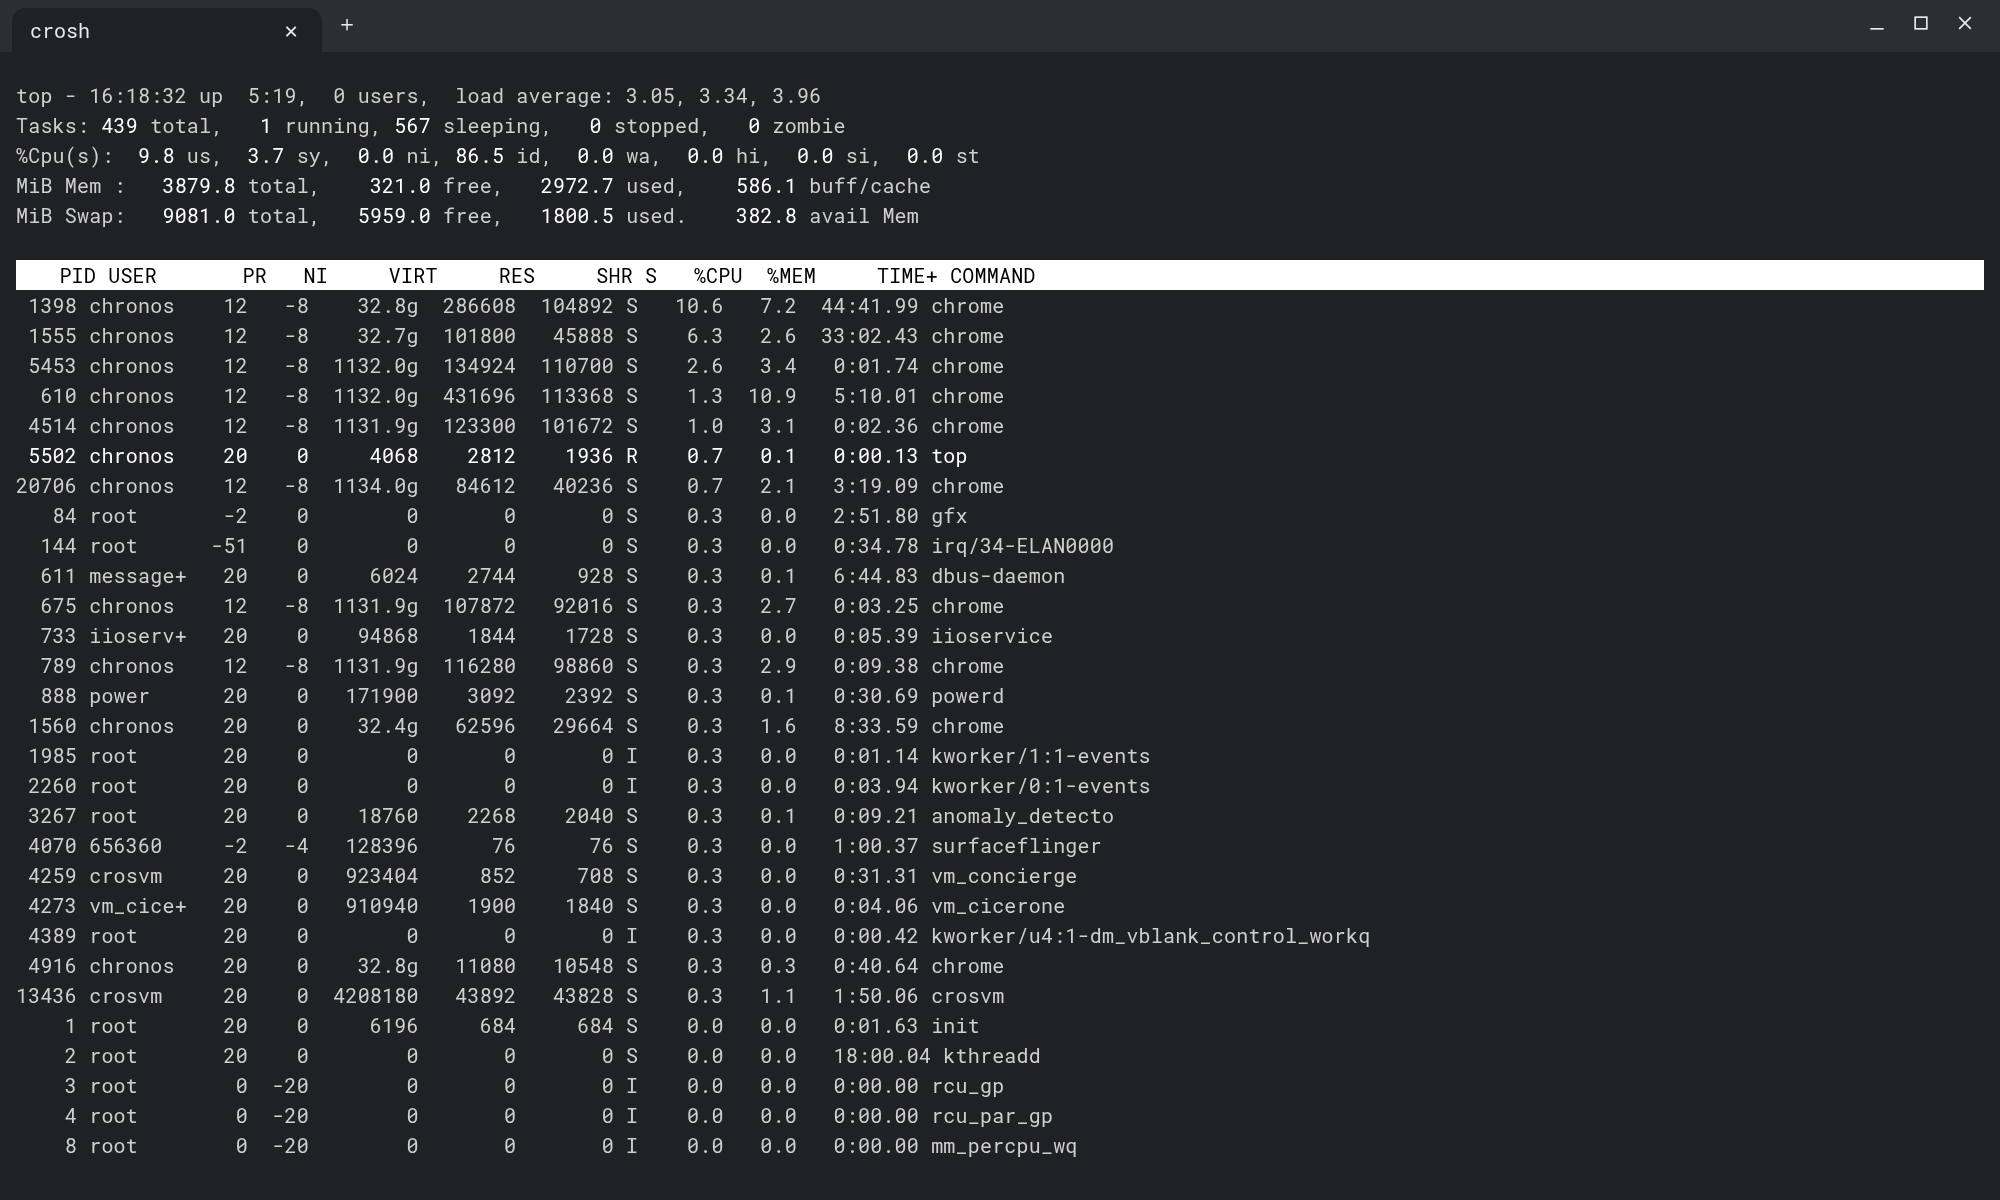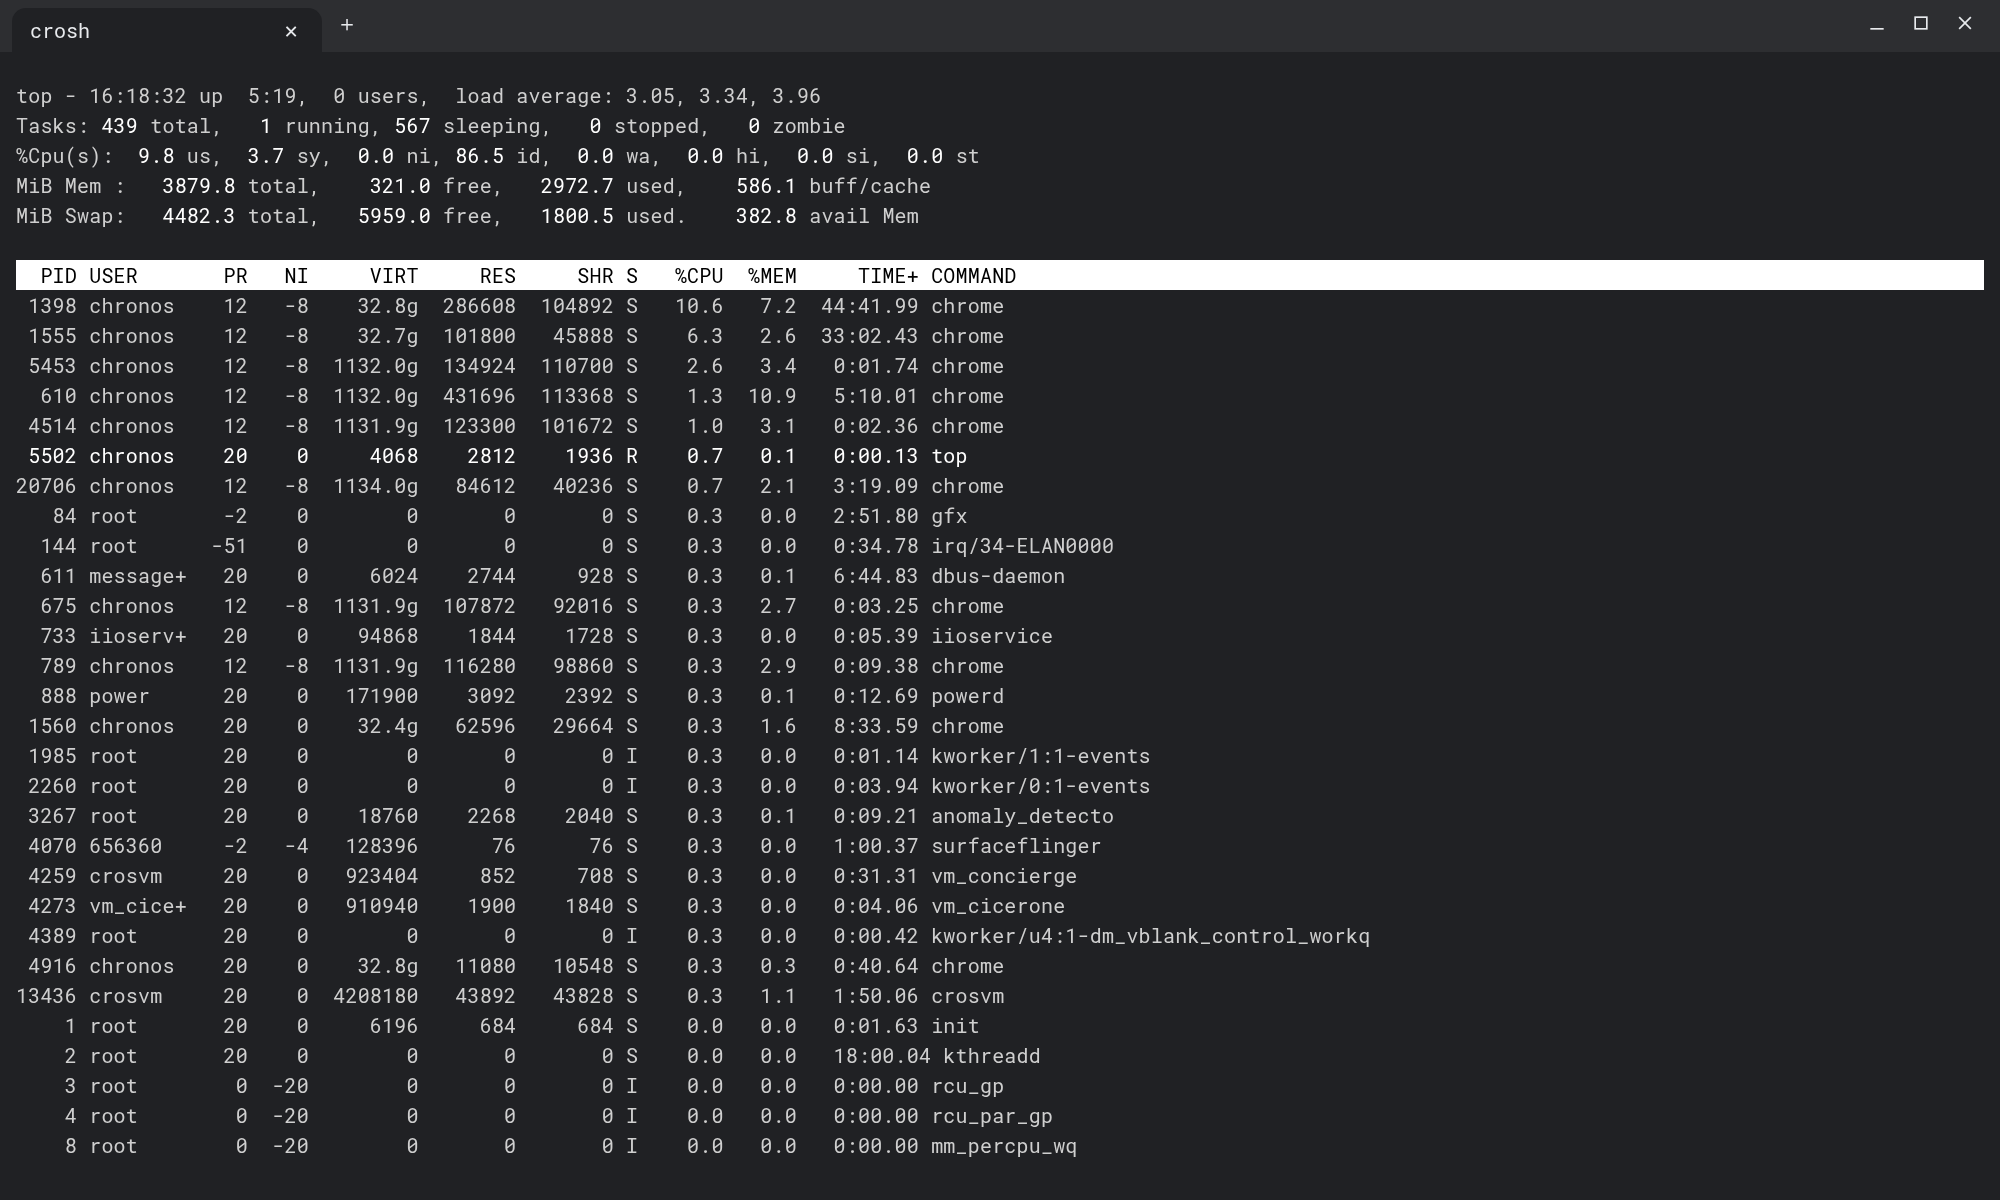--- a/index.html
+++ b/index.html
@@ -74,20 +74,21 @@
     color: var(--fg-dim);
     letter-spacing: 0.2px;
   }
   .b { font-weight: 400; color: #ffffff; }
 
   .hdr {
     background: var(--bar-bg);
     color: var(--bar-fg);
     display: inline-block;
     width: 100%;
+    padding-left: 19px;
   }
 </style>
 </head>
 <body>
 
 <div class="window">
   <div class="titlebar">
     <div class="tab active">
       <span class="tab-title">crosh</span>
       <span class="tab-close">✕</span>
@@ -111,37 +112,37 @@
             <line x1="19" y1="5" x2="5" y2="19"></line>
           </svg>
       </span>
     </div>
   </div>
 
   <div class="term" id="term"><span>top - 16:18:32 up  5:19,  0 users,  load average: 3.05, 3.34, 3.96</span>
 <span>Tasks: <span class="b">439 </span>total,   <span class="b">1 </span>running, <span class="b">567 </span>sleeping,   <span class="b">0 </span>stopped,   <span class="b">0 </span>zombie</span>
 <span>%Cpu(s):  <span class="b">9.8 </span>us,  <span class="b">3.7 </span>sy,  <span class="b">0.0 </span>ni, <span class="b">86.5 </span>id,  <span class="b">0.0 </span>wa,  <span class="b">0.0 </span>hi,  <span class="b">0.0 </span>si,  <span class="b">0.0 </span>st</span>
 <span>MiB Mem :   <span class="b">3879.8 </span>total,    <span class="b">321.0 </span>free,   <span class="b">2972.7 </span>used,    <span class="b">586.1 </span>buff/cache</span>
-<span>MiB Swap:   <span class="b">4482.3 </span>total,   <span class="b">5959.0 </span>free,   <span class="b">1800.5 </span>used.    <span class="b">382.8 </span>avail Mem</span>
+<span>MiB Swap:   <span class="b">9081.0 </span>total,   <span class="b">5959.0 </span>free,   <span class="b">1800.5 </span>used.    <span class="b">382.8 </span>avail Mem</span>
 
 <span class="hdr">  PID USER       PR   NI     VIRT     RES     SHR S   %CPU  %MEM     TIME+ COMMAND</span>
 <span> 1398 chronos    12   -8    32.8g  286608  104892 S   10.6   7.2  44:41.99 chrome</span>
 <span> 1555 chronos    12   -8    32.7g  101800   45888 S    6.3   2.6  33:02.43 chrome</span>
 <span> 5453 chronos    12   -8  1132.0g  134924  110700 S    2.6   3.4   0:01.74 chrome</span>
 <span>  610 chronos    12   -8  1132.0g  431696  113368 S    1.3  10.9   5:10.01 chrome</span>
 <span> 4514 chronos    12   -8  1131.9g  123300  101672 S    1.0   3.1   0:02.36 chrome</span>
 <span class="b"> 5502 chronos    20    0     4068    2812    1936 R    0.7   0.1   0:00.13 top</span>
 <span>20706 chronos    12   -8  1134.0g   84612   40236 S    0.7   2.1   3:19.09 chrome</span>
 <span>   84 root       -2    0        0       0       0 S    0.3   0.0   2:51.80 gfx</span>
 <span>  144 root      -51    0        0       0       0 S    0.3   0.0   0:34.78 irq/34-ELAN0000</span>
 <span>  611 message+   20    0     6024    2744     928 S    0.3   0.1   6:44.83 dbus-daemon</span>
 <span>  675 chronos    12   -8  1131.9g  107872   92016 S    0.3   2.7   0:03.25 chrome</span>
 <span>  733 iioserv+   20    0    94868    1844    1728 S    0.3   0.0   0:05.39 iioservice</span>
 <span>  789 chronos    12   -8  1131.9g  116280   98860 S    0.3   2.9   0:09.38 chrome</span>
-<span>  888 power      20    0   171900    3092    2392 S    0.3   0.1   0:12.69 powerd</span>
+<span>  888 power      20    0   171900    3092    2392 S    0.3   0.1   0:30.69 powerd</span>
 <span> 1560 chronos    20    0    32.4g   62596   29664 S    0.3   1.6   8:33.59 chrome</span>
 <span> 1985 root       20    0        0       0       0 I    0.3   0.0   0:01.14 kworker/1:1-events</span>
 <span> 2260 root       20    0        0       0       0 I    0.3   0.0   0:03.94 kworker/0:1-events</span>
 <span> 3267 root       20    0    18760    2268    2040 S    0.3   0.1   0:09.21 anomaly_detecto</span>
 <span> 4070 656360     -2   -4   128396      76      76 S    0.3   0.0   1:00.37 surfaceflinger</span>
 <span> 4259 crosvm     20    0   923404     852     708 S    0.3   0.0   0:31.31 vm_concierge</span>
 <span> 4273 vm_cice+   20    0   910940    1900    1840 S    0.3   0.0   0:04.06 vm_cicerone</span>
 <span> 4389 root       20    0        0       0       0 I    0.3   0.0   0:00.42 kworker/u4:1-dm_vblank_control_workq</span>
 <span> 4916 chronos    20    0    32.8g   11080   10548 S    0.3   0.3   0:40.64 chrome</span>
 <span>13436 crosvm     20    0  4208180   43892   43828 S    0.3   1.1   1:50.06 crosvm</span>

